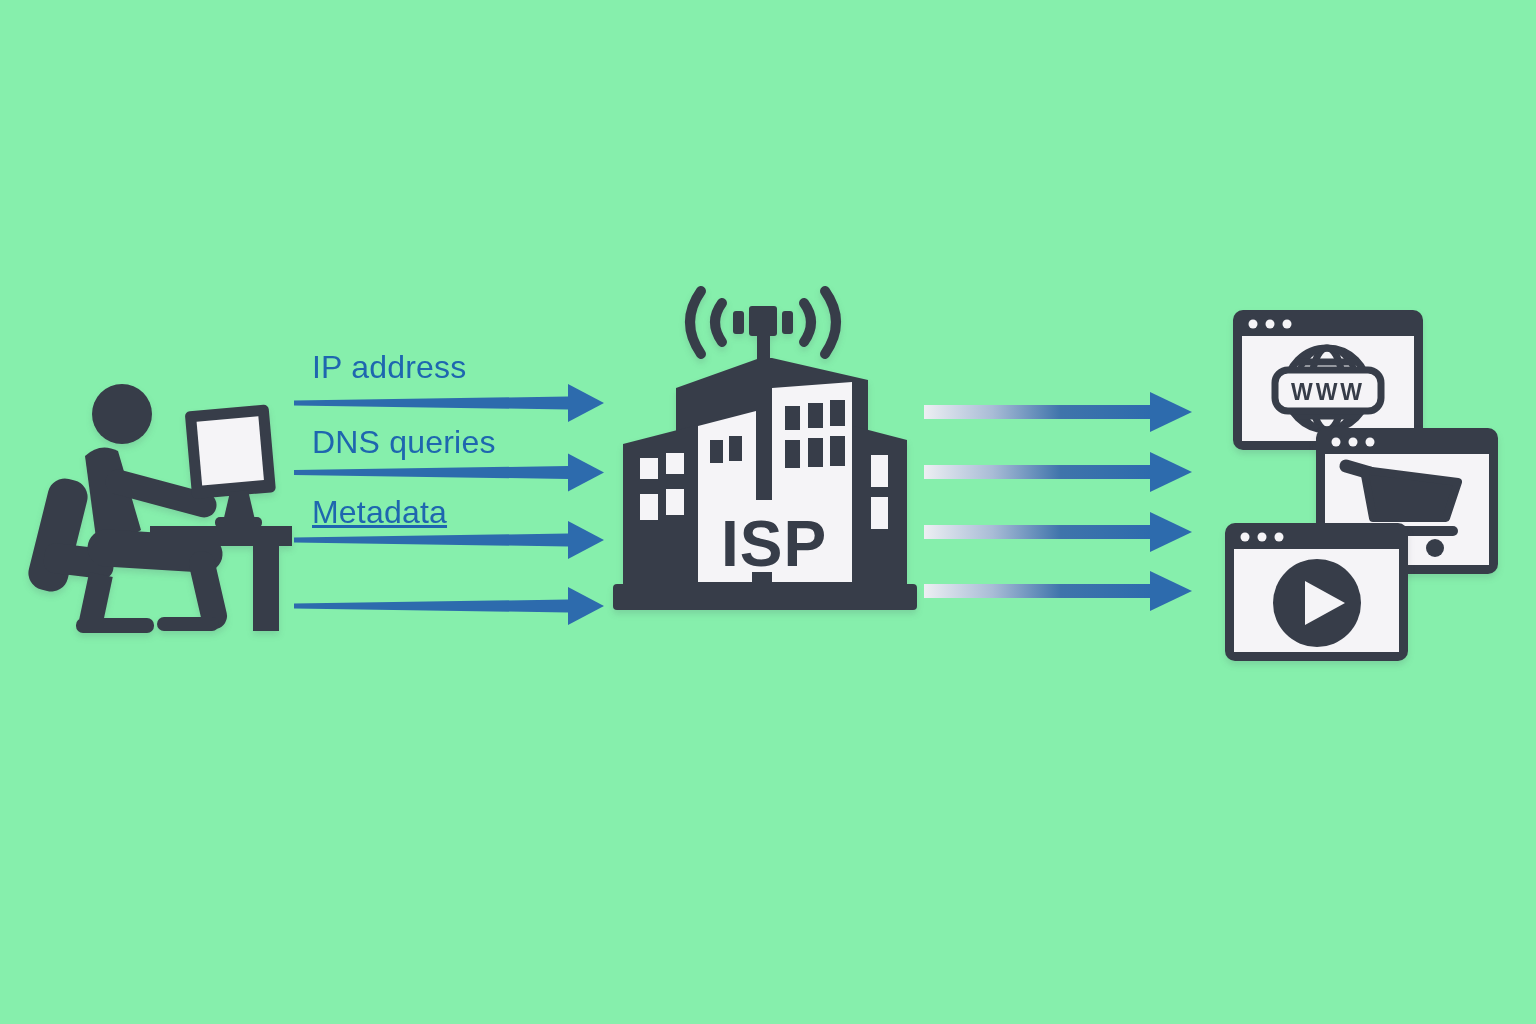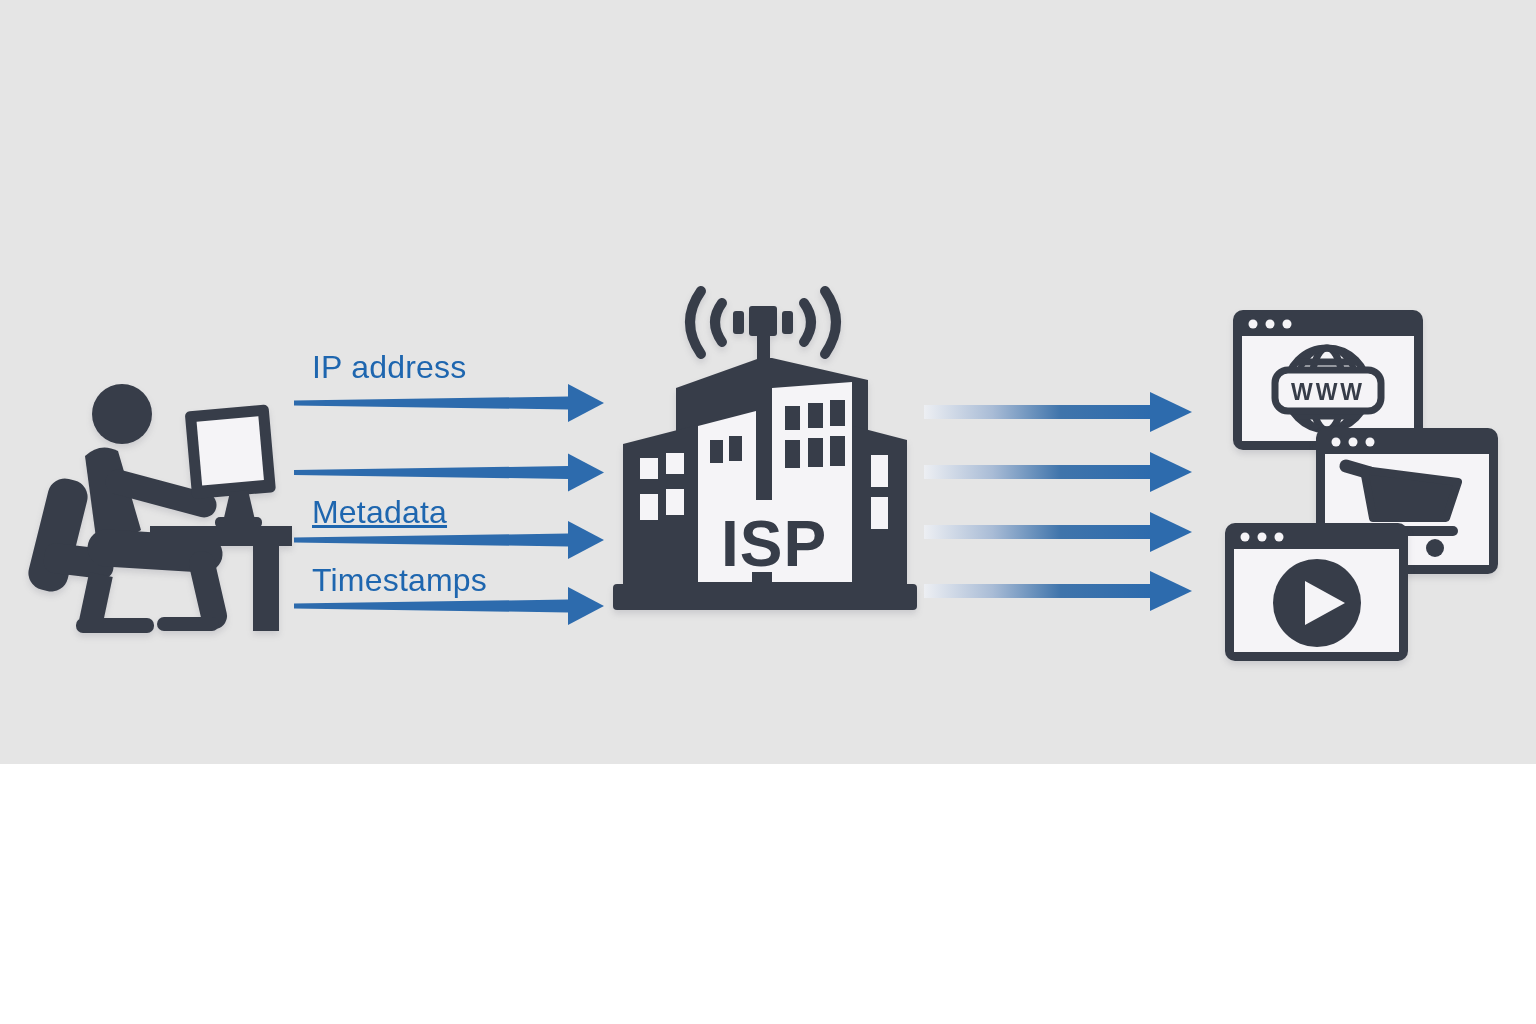--- a/index.html
+++ b/index.html
@@ -1,19 +1,19 @@
 <!DOCTYPE html>
 <html><head>
 <meta charset="utf-8">
 <style>
   html,body{margin:0;padding:0;}
   #scene{
     position:relative;
-    width:1536px;height:764px;
-    background:#e5e5e5;
+    width:1536px;height:1024px;
+    background:#86efac;
     overflow:hidden;
     font-family:"Liberation Sans", sans-serif;
   }
   .abs{position:absolute;}
   .flow-label{
     position:absolute;
     left:312px;
     color:#1e66af;
     font-size:32px;
     letter-spacing:0.2px;
@@ -56,22 +56,22 @@
       </g>
 
       <g>
         <rect x="132" y="148" width="142" height="20"></rect>
         <rect x="235" y="168" width="26" height="85"></rect>
       </g>
     </g>
   </svg>
 
   <div class="flow-label" style="top:349px;">IP address</div>
+  <div class="flow-label" style="top:424px;">DNS queries</div>
   <div class="flow-label" style="top:494px;text-decoration:underline;">Metadata</div>
-  <div class="flow-label" style="top:562px;">Timestamps</div>
 
   <svg class="abs" style="left:294px;top:380px;" width="312" height="252" viewBox="0 0 312 252" aria-hidden="true">
     <g fill="#2d6bad">
       <g transform="translate(0,23)">
         <polygon points="0,-2.5 274,-6.5 274,6.5 0,2.5"></polygon>
           <polygon points="274,-19 310,0 274,19"></polygon>
       </g>
       <g transform="translate(0,92.5)">
         <polygon points="0,-2.5 274,-6.5 274,6.5 0,2.5"></polygon>
           <polygon points="274,-19 310,0 274,19"></polygon>

